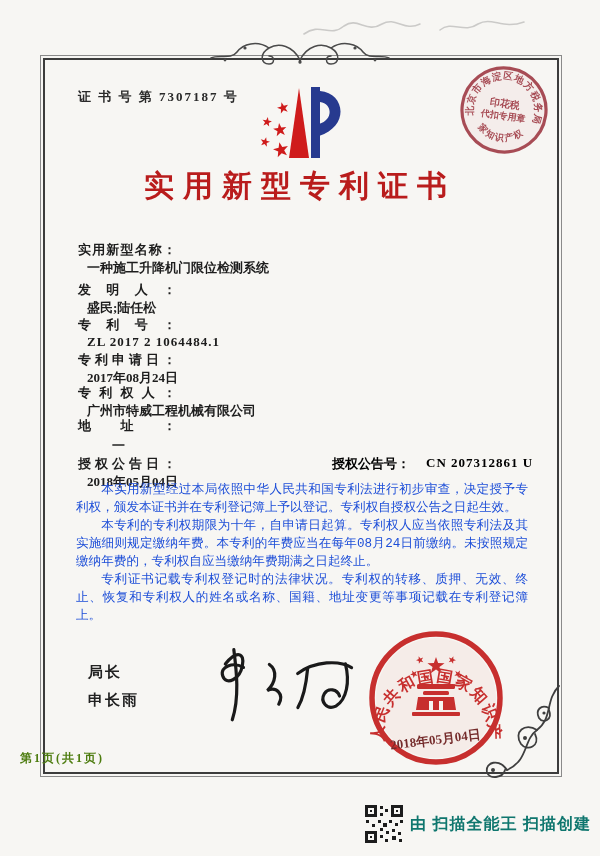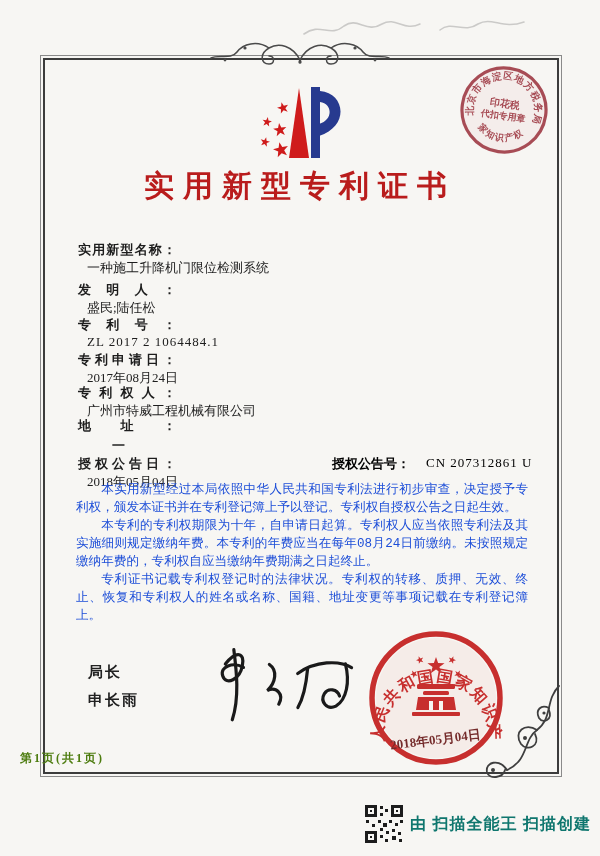--- a/index.html
+++ b/index.html
@@ -6,21 +6,21 @@
   body{width:600px;height:856px;background:#ffffff;font-family:"Liberation Serif",serif;}
   .screen{position:relative;width:600px;height:856px;background:#f7f6f3;overflow:hidden;}
   .frame-outer{position:absolute;left:40px;top:55px;width:520px;height:720px;border:1px solid #8a8a8a;}
   .frame-inner{position:absolute;left:2px;top:2px;right:2px;bottom:2px;border:2px solid #3c3c3c;}
   .abs{position:absolute;}
   .cert-no{left:78px;top:88px;font-size:13px;font-weight:700;color:#2a2a2a;letter-spacing:2px;}
   .logo{left:253px;top:82px;}
   .title{left:0;top:166px;width:600px;text-align:center;font-size:30px;font-weight:700;color:#b91c1c;letter-spacing:9px;}
   .frow{position:absolute;left:78px;display:flex;align-items:flex-start;font-size:13px;color:#1d1d1d;white-space:nowrap;flex-direction:column;}
   .flabel{display:inline-block;width:98px;font-weight:700;text-align:justify;text-align-last:justify;}
-  .fvalue{margin-left:9px;font-weight:400;}
+  .fvalue{margin-left:9px;font-weight:700;}
   .fvalue.mono{letter-spacing:1px;}
   .addr-wrap{position:absolute;left:112px;top:437px;font-size:13px;font-weight:600;color:#1d1d1d;}
   .grant-right{position:absolute;left:332px;display:flex;font-size:13px;white-space:nowrap;}
   .grant-right .flabel2{font-weight:700;}
   .grant-right .fvalue{margin-left:16px;}
   .paras{position:absolute;left:76px;top:481px;width:452px;font-size:12.6px;line-height:18px;color:#1d4ed8;
          font-family:Liberation Mono, monospace;}
   .paras p{margin:0;text-indent:2em;text-align:justify;}
   .official-title{left:88px;top:663px;font-size:15px;font-weight:700;color:#222;letter-spacing:2px;}
   .official-name{left:88px;top:691px;font-size:15px;font-weight:700;color:#222;letter-spacing:2px;}
@@ -68,20 +68,21 @@
       <path d="M42,90 C34,78 20,82 22,92 C24,100 38,98 40,90"></path>
       <path d="M84,28 C76,24 70,30 74,38 C78,44 88,40 84,30"></path>
     </g>
     <g fill="#3e3e3e">
       <circle cx="60" cy="58" r="2"></circle>
         <circle cx="28" cy="90" r="2"></circle>
         <circle cx="79" cy="33" r="1.6"></circle>
     </g>
   </svg>
 
+  <div class="abs cert-no">证 书 号 第 7307187 号</div>
 
   <svg class="abs logo" width="96" height="82" viewBox="0 0 96 82">
     <defs>
       <polygon id="star" points="0,-1 0.235,-0.324 0.951,-0.309 0.38,0.124 0.588,0.809 0,0.4 -0.588,0.809 -0.38,0.124 -0.951,-0.309 -0.235,-0.324"></polygon>
     </defs>
     <path d="M46,6 L56,76 L36,76 Z" fill="#cf1b1b"></path>
     <rect x="58" y="5" width="9" height="71" fill="#273a8f"></rect>
     <path d="M67,9 C92,11 97,44 66,54 L66,42 C80,38 80,22 67,20 Z" fill="#273a8f"></path>
     <use href="#star" transform="translate(30,26) scale(6) rotate(-15)" fill="#cf1b1b"></use>
     <use href="#star" transform="translate(14,40) scale(5) rotate(10)" fill="#cf1b1b"></use>

